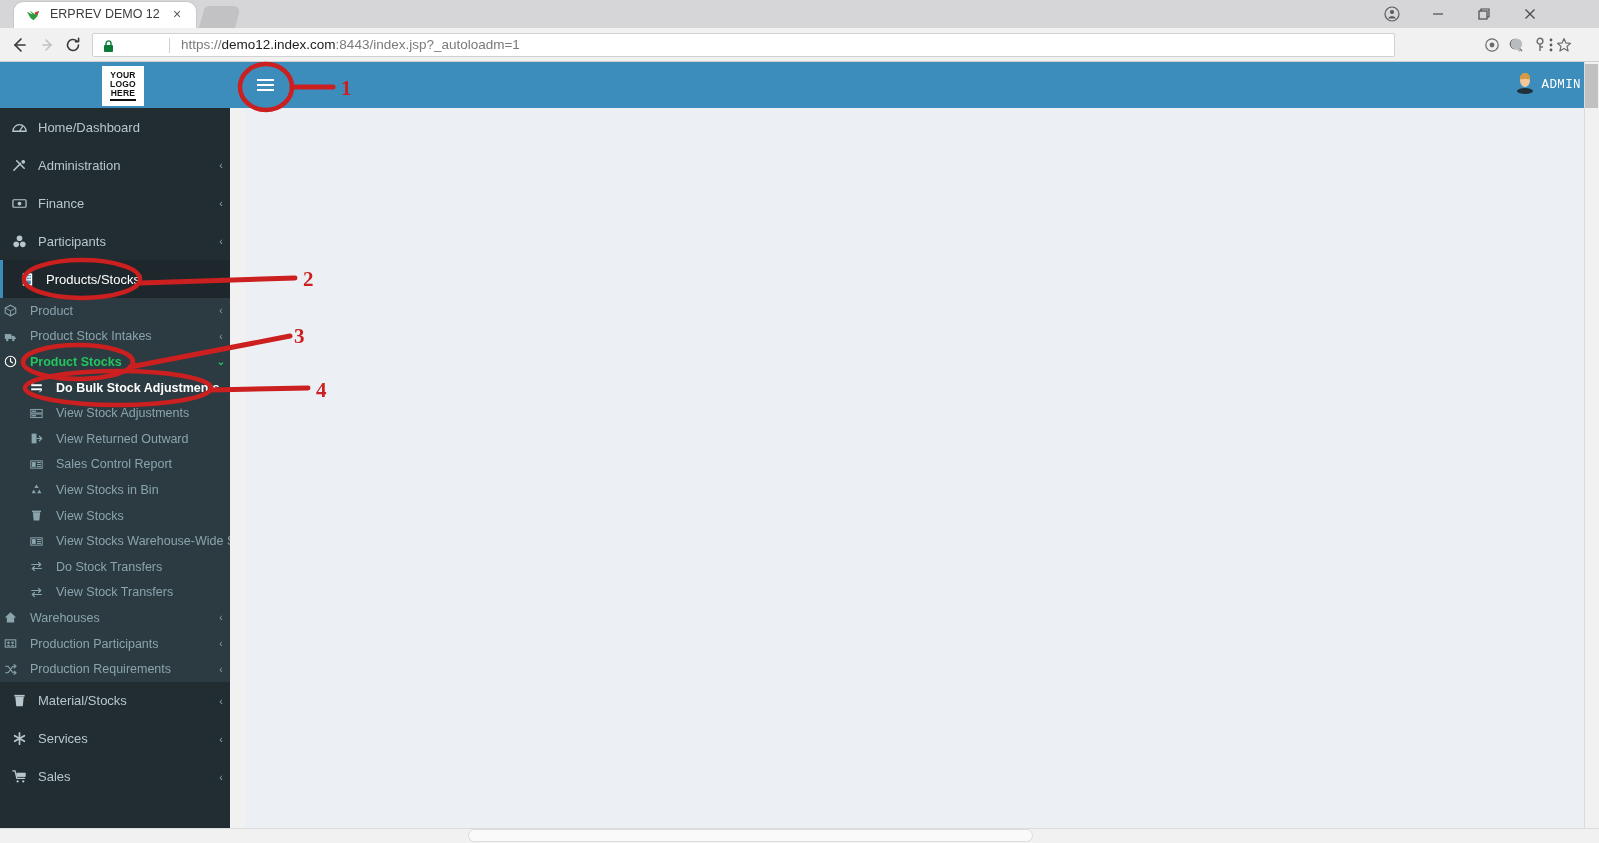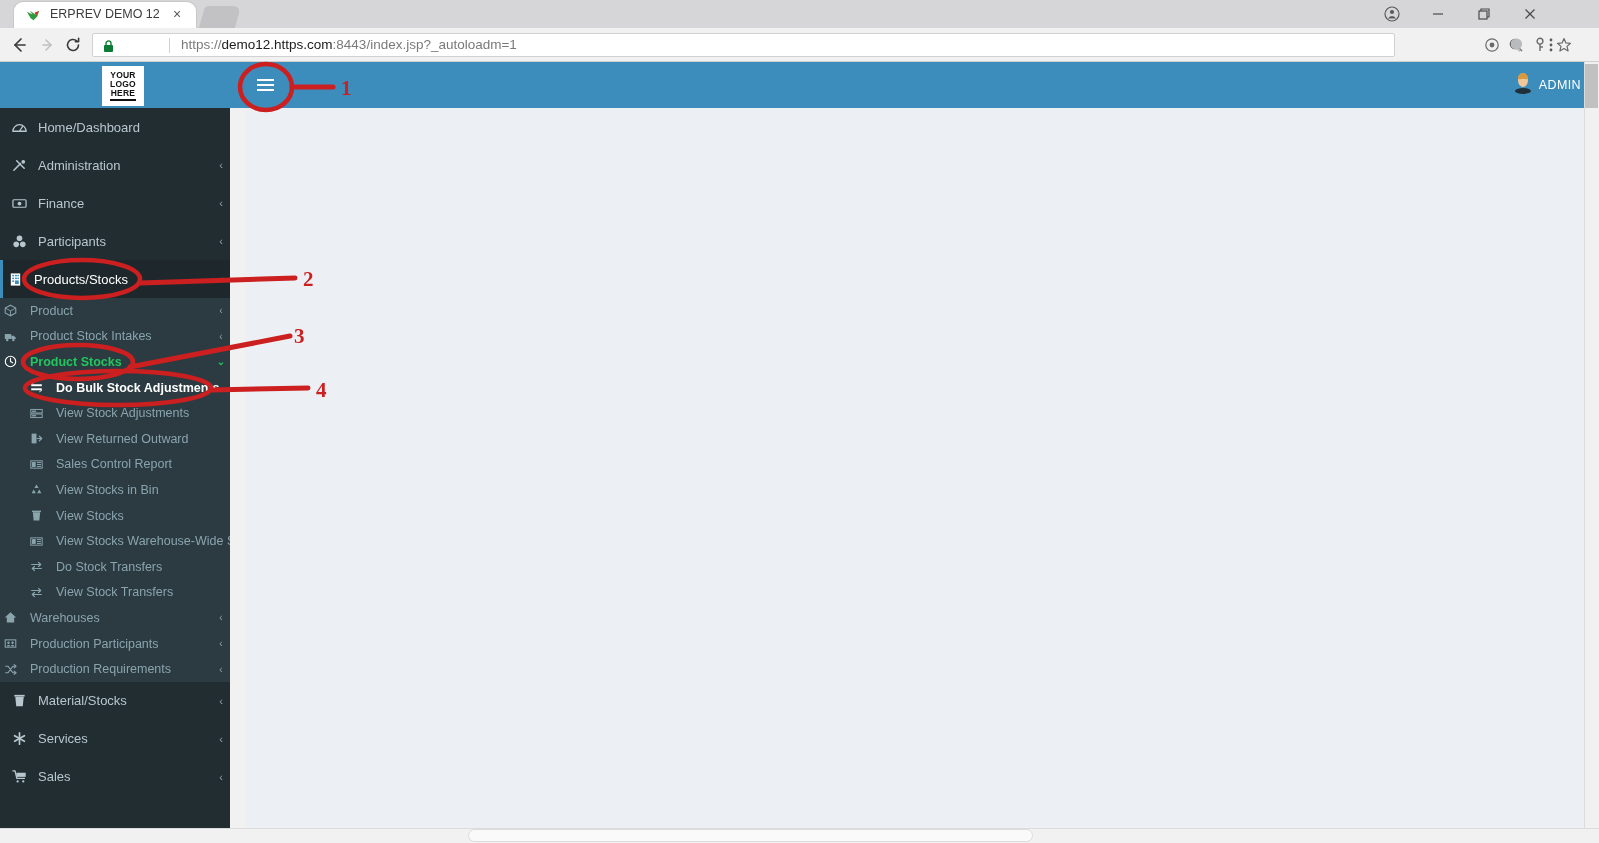--- a/index.html
+++ b/index.html
@@ -77,34 +77,34 @@
     background:#fff; display:flex; flex-direction:column;
     align-items:center; justify-content:center; line-height:1.05;
   }
   #logo-block span { font-size:8.5px; font-weight:bold; color:#111; letter-spacing:.2px; }
   #logo-block .rule { width:26px; height:2.5px; background:#111; margin-top:1px; }
   #sidebar-toggle {
     position:absolute; left:251px; top:10px; width:28px; height:26px;
     display:flex; align-items:center; justify-content:center;
     color:#fff; font-size:17px; cursor:pointer;
   }
-  #user-area { position:absolute; right:18px; top:0; height:46px; display:flex; align-items:center; gap:7px; cursor:pointer; }
+  #user-area { position:absolute; right:18px; top:0; height:46px; display:flex; align-items:center; gap:7px; cursor:pointer;font-family:Liberation Mono, monospace; }
   #user-name { color:#fff; font-size:12.5px; letter-spacing:.4px; }
 
   
   #sidebar { position:absolute; left:0; top:46px; width:230px; height:735px; background:#222d32; overflow:hidden; }
   .nav-item {
     position:relative; display:flex; align-items:center;
     height:38px; padding-left:12px; color:#b8c7ce; font-size:13px; cursor:pointer;
   }
   .nav-item .ico { width:26px; flex:0 0 26px; display:flex; align-items:center; color:#b8c7ce; font-size:13px; }
   .nav-item .lbl { flex:1; white-space:nowrap; overflow:hidden; }
   .nav-item .chev { width:18px; text-align:center; font-size:11px; color:#8aa4ae; }
   .nav-item.top { height:38px; }
-  .nav-item.active { background:#1e282c; color:#fff; border-left:3px solid #3c8dbc; padding-left:5px; }
+  .nav-item.active { background:#1e282c; color:#fff; border-left:3px solid #3c8dbc; padding-left:17px; }
   .nav-item.active .ico, .nav-item.active .lbl { color:#fff; }
   #sub-products { background:#2c3b41; }
   .sub-item {
     position:relative; display:flex; align-items:center;
     height:25.6px; padding-left:4px; color:#8aa4ae; font-size:12.5px; cursor:pointer;
   }
   .sub-item .ico { width:26px; flex:0 0 26px; display:flex; align-items:center; font-size:12px; }
   .sub-item .lbl { flex:1; white-space:nowrap; overflow:hidden; }
   .sub-item .chev { width:18px; text-align:center; font-size:10px; }
   .sub-item.lvl2 { padding-left:30px; }
@@ -198,21 +198,21 @@
 
     <div id="omnibox">
       <span id="lock-icon">
         <svg width="11" height="13" viewBox="0 0 11 13">
           <rect x="1" y="5" width="9" height="7" rx="1" fill="#0b7c35"></rect>
           <path d="M3 5 V3.4a2.5 2.5 0 0 1 5 0V5" fill="none" stroke="#0b7c35" stroke-width="1.4"></path>
         </svg>
       </span>
       <span id="secure-label">Secure</span>
       <span id="omni-sep"></span>
-      <span id="url-text"><span>https://</span><span class="host">demo12.https.com</span><span>:8443/index.jsp?_autoloadm=1</span></span>
+      <span id="url-text"><span>https://</span><span class="host">demo12.index.com</span><span>:8443/index.jsp?_autoloadm=1</span></span>
     </div>
 
     <div class="omni-icon" id="icon-cast">
       <svg width="16" height="16" viewBox="0 0 16 16">
         <circle cx="8" cy="8" r="6.2" fill="none" stroke="#6a6a6a" stroke-width="1.2"></circle>
         <circle cx="8" cy="8" r="2.4" fill="#6a6a6a"></circle>
       </svg>
     </div>
     <div class="omni-icon" id="icon-zoomout">
       <svg width="16" height="16" viewBox="0 0 16 16">

